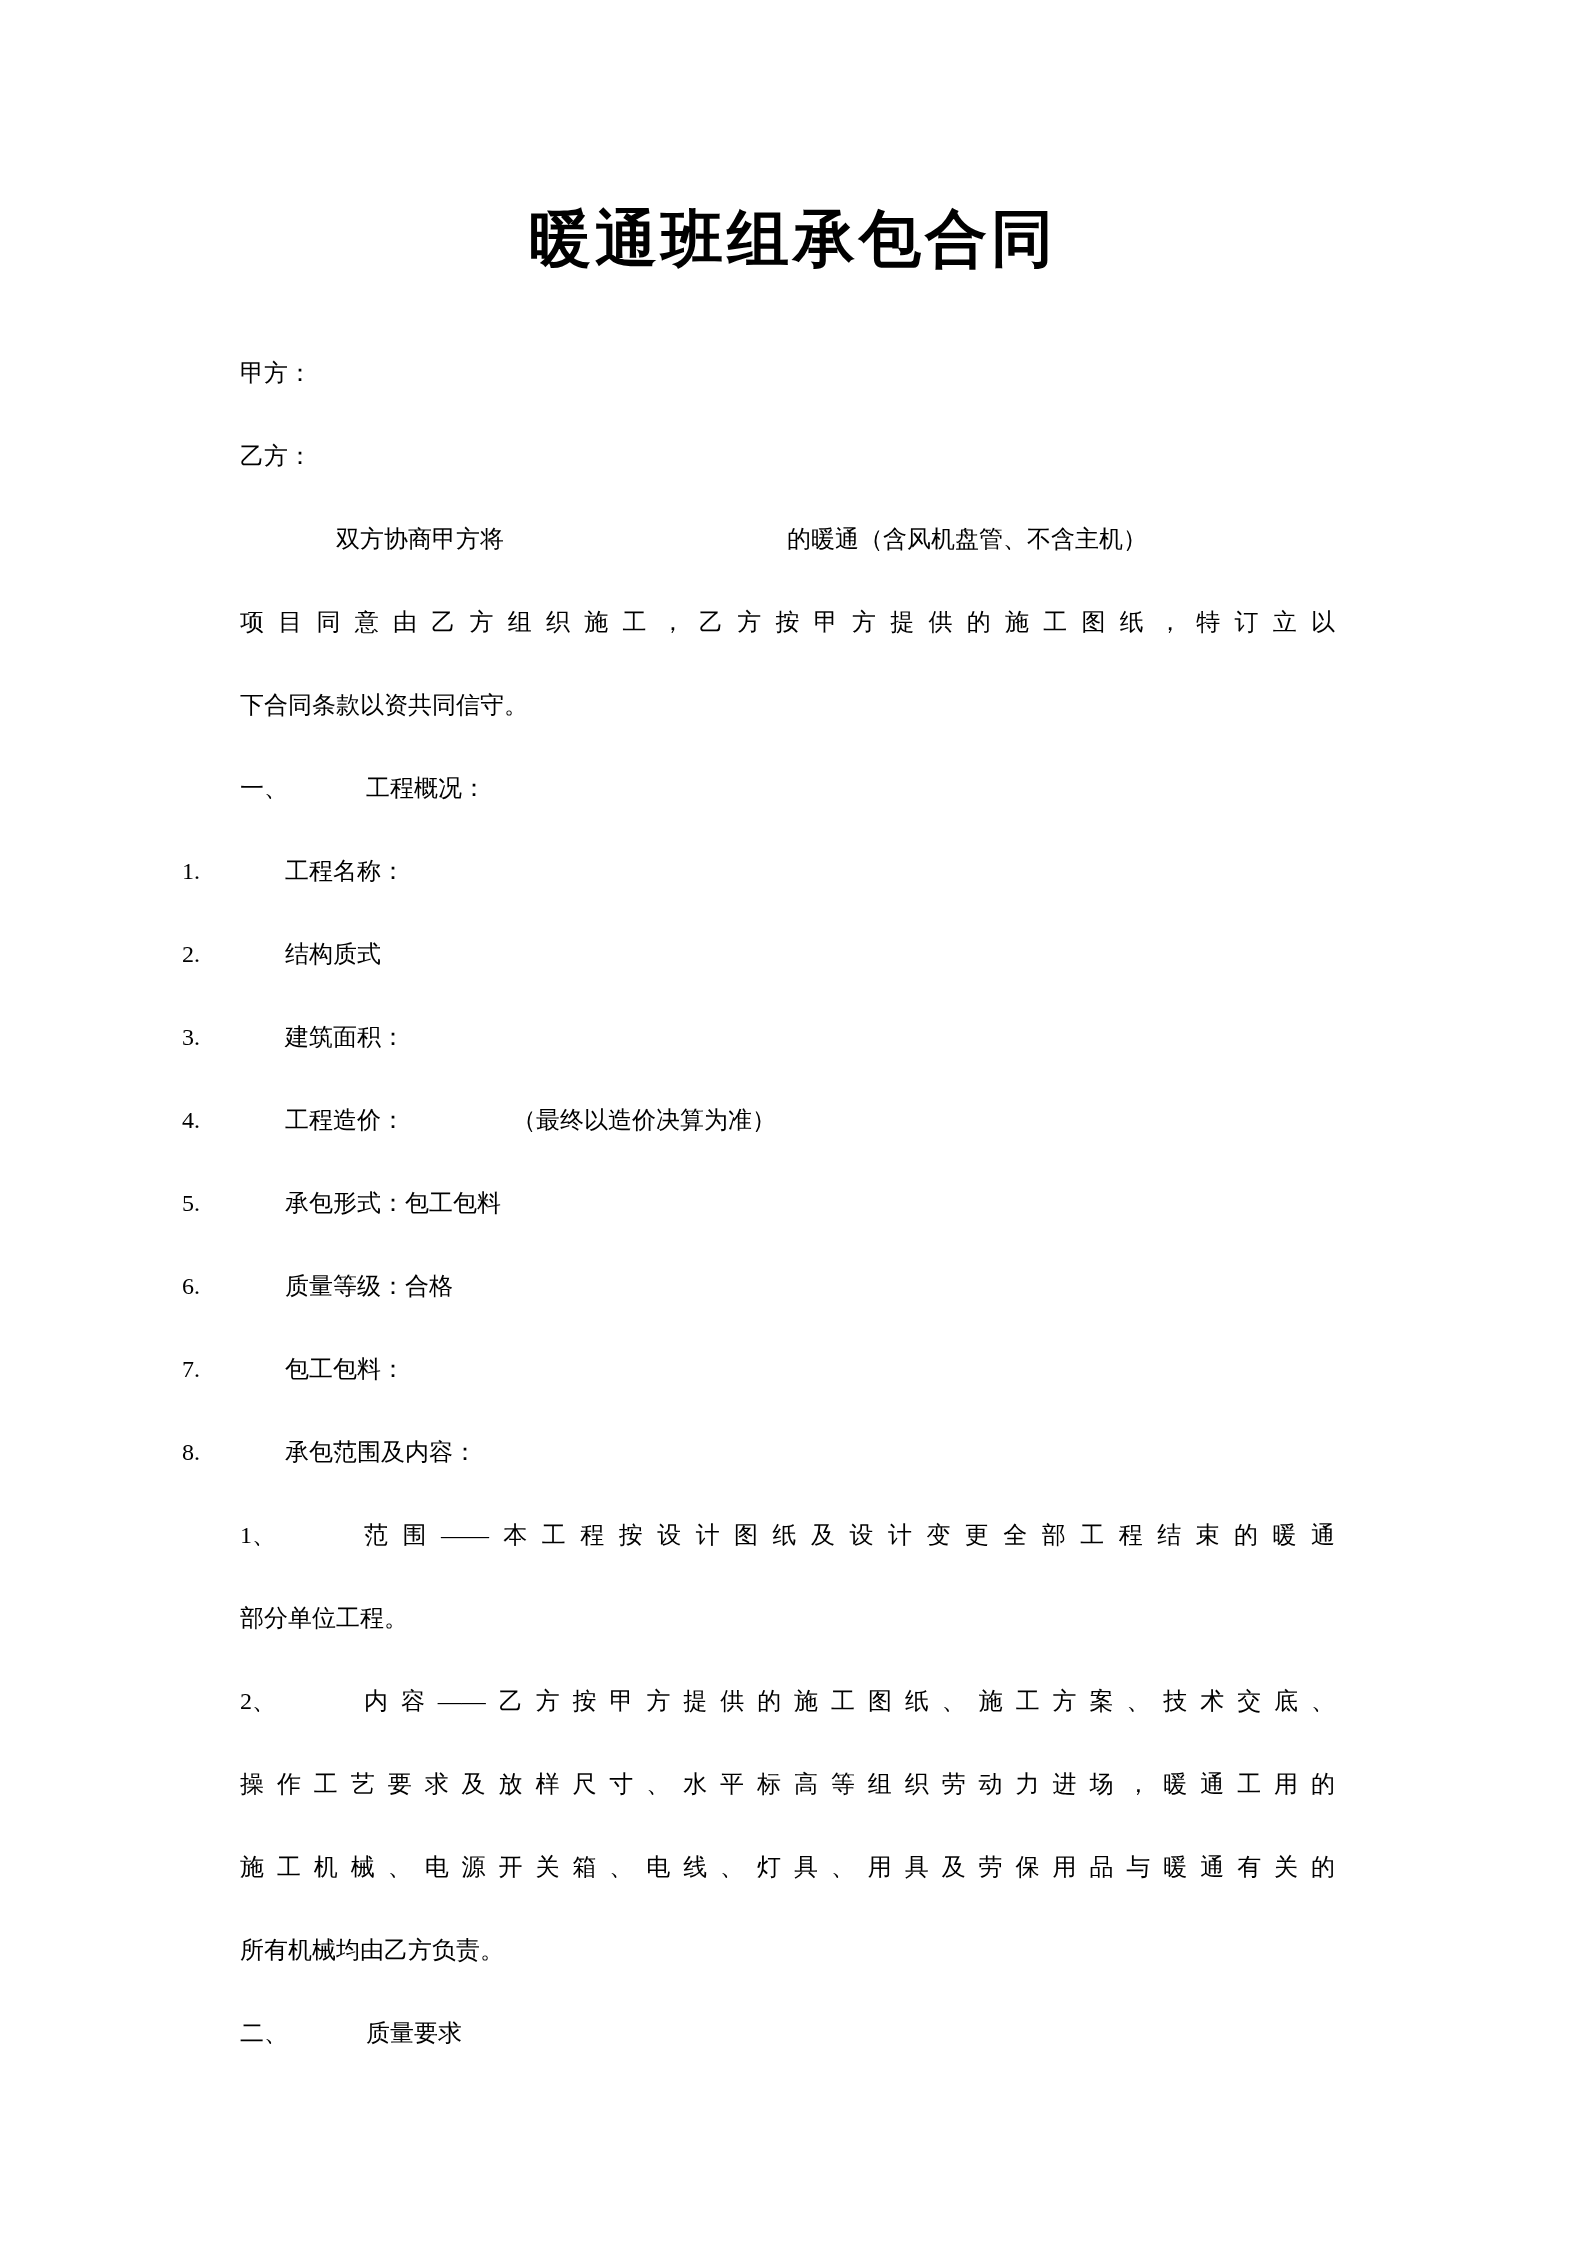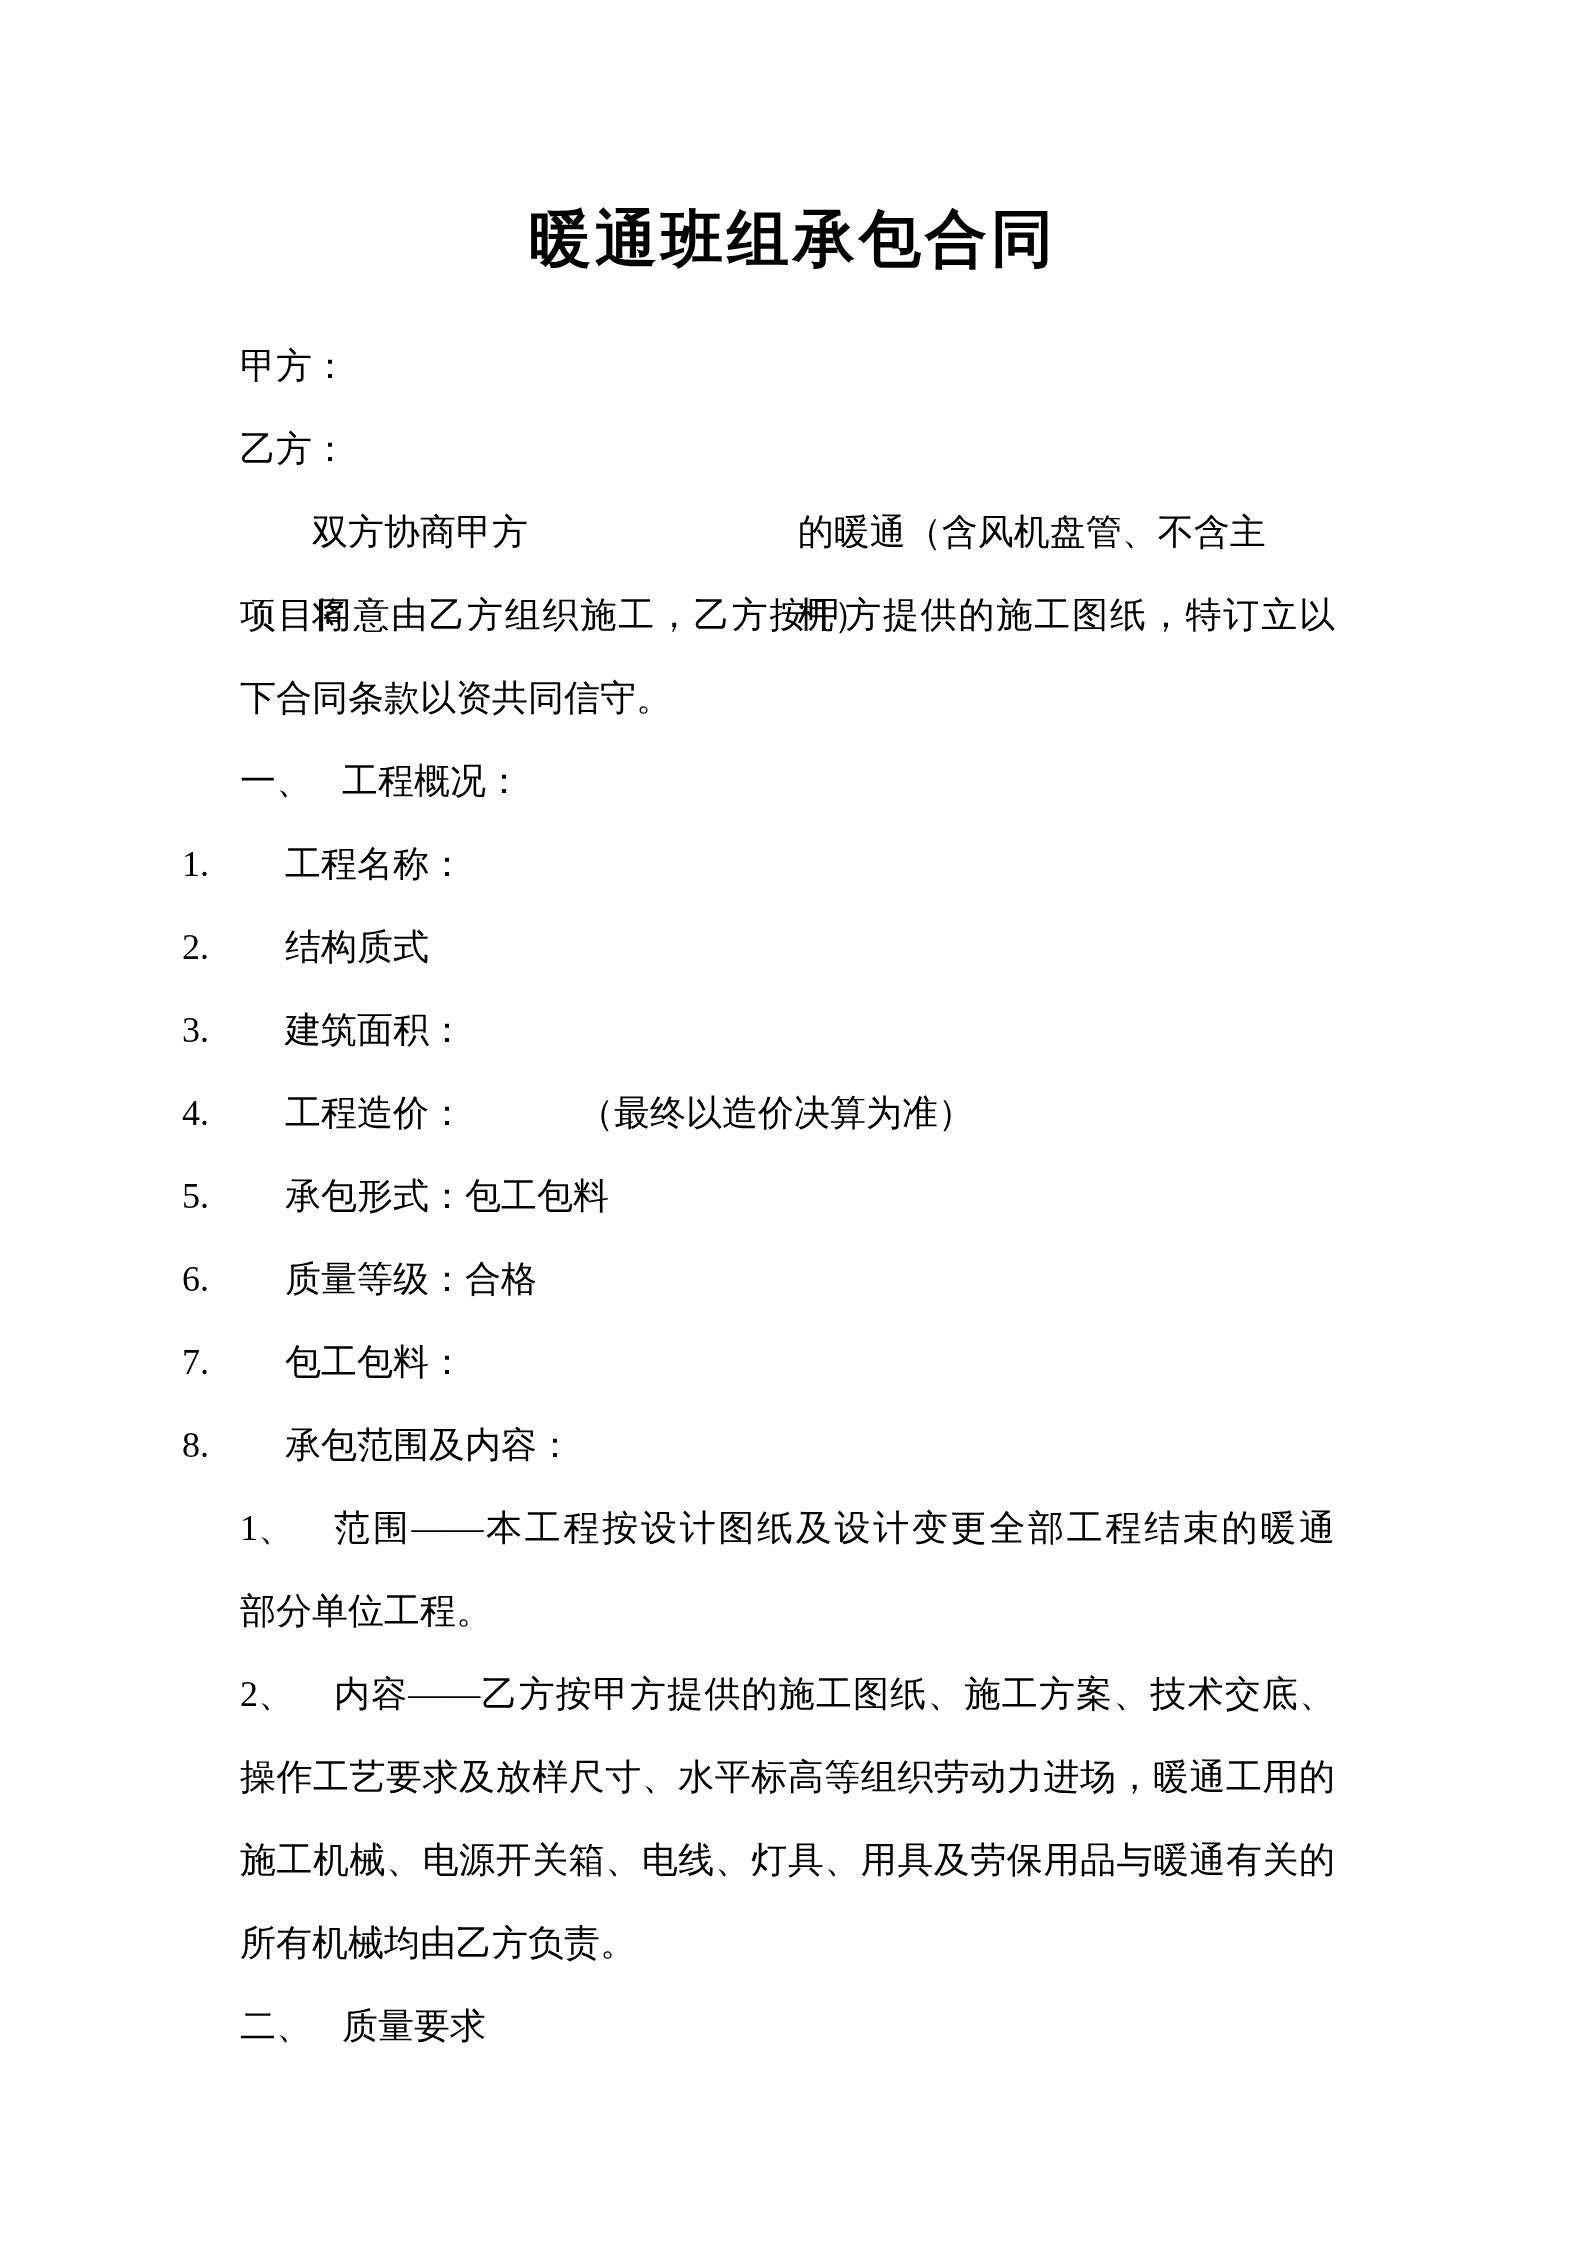--- a/index.html
+++ b/index.html
@@ -19,34 +19,34 @@
     left: 0;
     width: 100%;
     text-align: center;
     font-size: 62px;
     font-weight: bold;
     letter-spacing: 4px;
     line-height: 1.2;
   }
   .doc-body {
     position: absolute;
-    top: 325px;
+    top: 332px;
     left: 240px;
     width: 1095px;
-    font-size: 36px;
+    font-size: 24px;
     line-height: 83px;
   }
   .line { height: 83px; }
   
   .line.justify {
     text-align: justify;
     text-align-last: justify;
   }
   
-  .line.flexline { display: flex; }
+  .line.flexline { display: flex; gap: 24px; }
   .line.flexline .stretch {
     flex: 1;
     text-align: justify;
     text-align-last: justify;
   }
   
   .line.numbered { position: relative; padding-left: 45px; }
   .line.numbered .num { position: absolute; left: -58px; top: 0; }
   
   .gap { display: inline-block; height: 1px; flex: none; }

